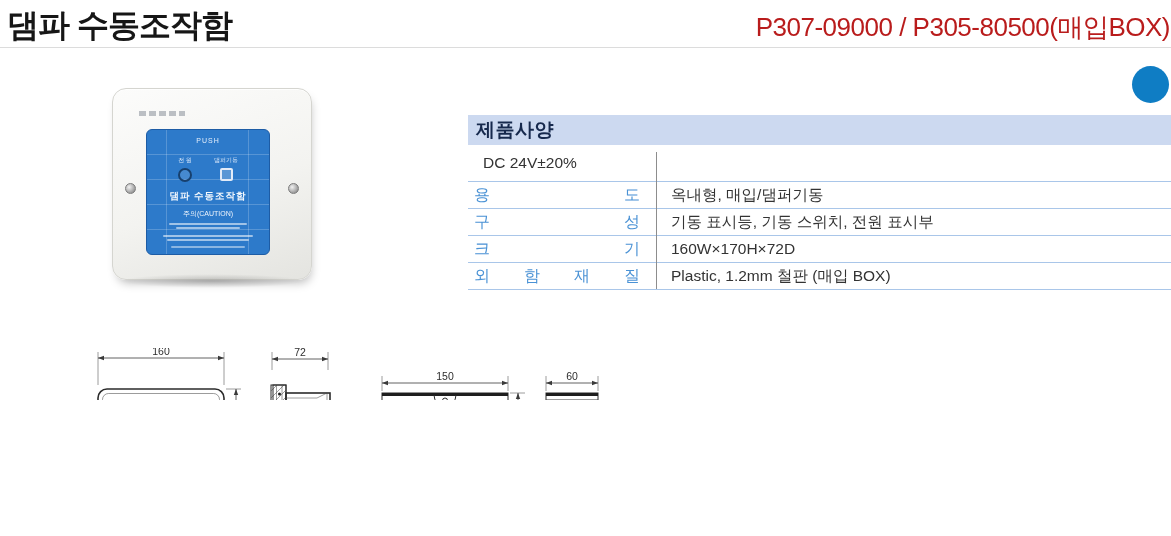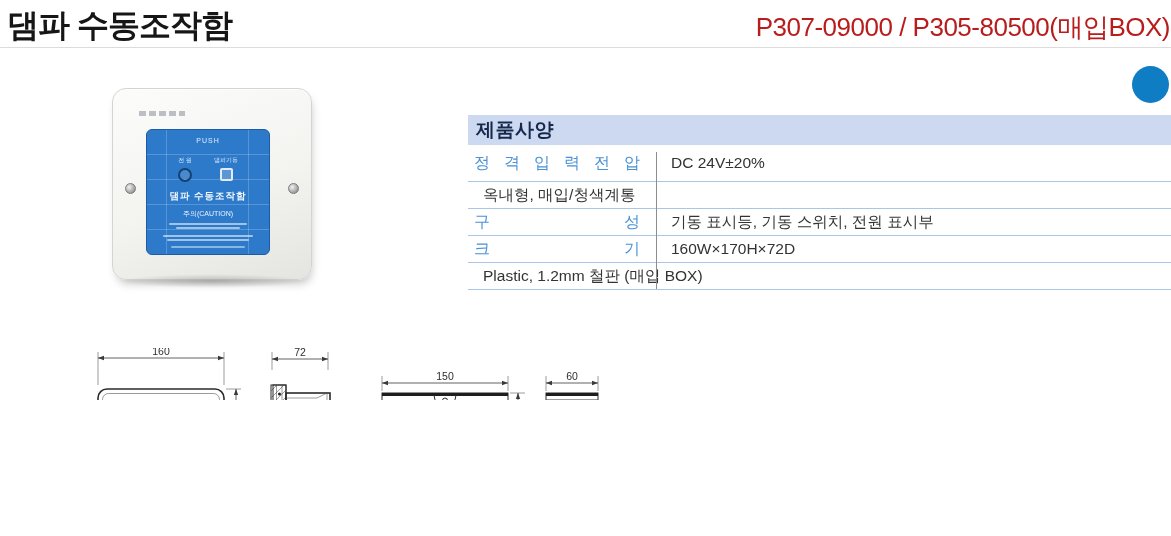--- a/index.html
+++ b/index.html
@@ -106,35 +106,36 @@
     </div>
   </div>
 
   <div class="spec">
     <div class="spec-band">
       <div class="band-title">제품사양</div>
     </div>
     <div class="spec-table">
       <div class="spec-divider"></div>
       <div class="spec-row first">
-        <div class="spec-label">정 격 입 력 전 압</div>
         <div class="spec-value">DC 24V±20%</div>
       </div>
       <div class="spec-row">
-        <div class="spec-value">옥내형, 매입/청색계통</div>
+        <div class="spec-label">용 도</div>
+        <div class="spec-value">옥내형, 매입/댐퍼기동</div>
       </div>
       <div class="spec-row">
         <div class="spec-label">구 성</div>
         <div class="spec-value">기동 표시등, 기동 스위치, 전원 표시부</div>
       </div>
       <div class="spec-row">
         <div class="spec-label">크 기</div>
         <div class="spec-value">160W×170H×72D</div>
       </div>
       <div class="spec-row">
+        <div class="spec-label">외 함 재 질</div>
         <div class="spec-value">Plastic, 1.2mm 철판 (매입 BOX)</div>
       </div>
     </div>
   </div>
 
   <svg class="drawing d1" width="175" height="182" viewBox="0 0 175 182">
 
     <line class="thin" x1="23" y1="4" x2="23" y2="37"></line>
     <line class="thin" x1="149" y1="4" x2="149" y2="37"></line>
     <line class="dln" x1="23" y1="10" x2="149" y2="10"></line>

